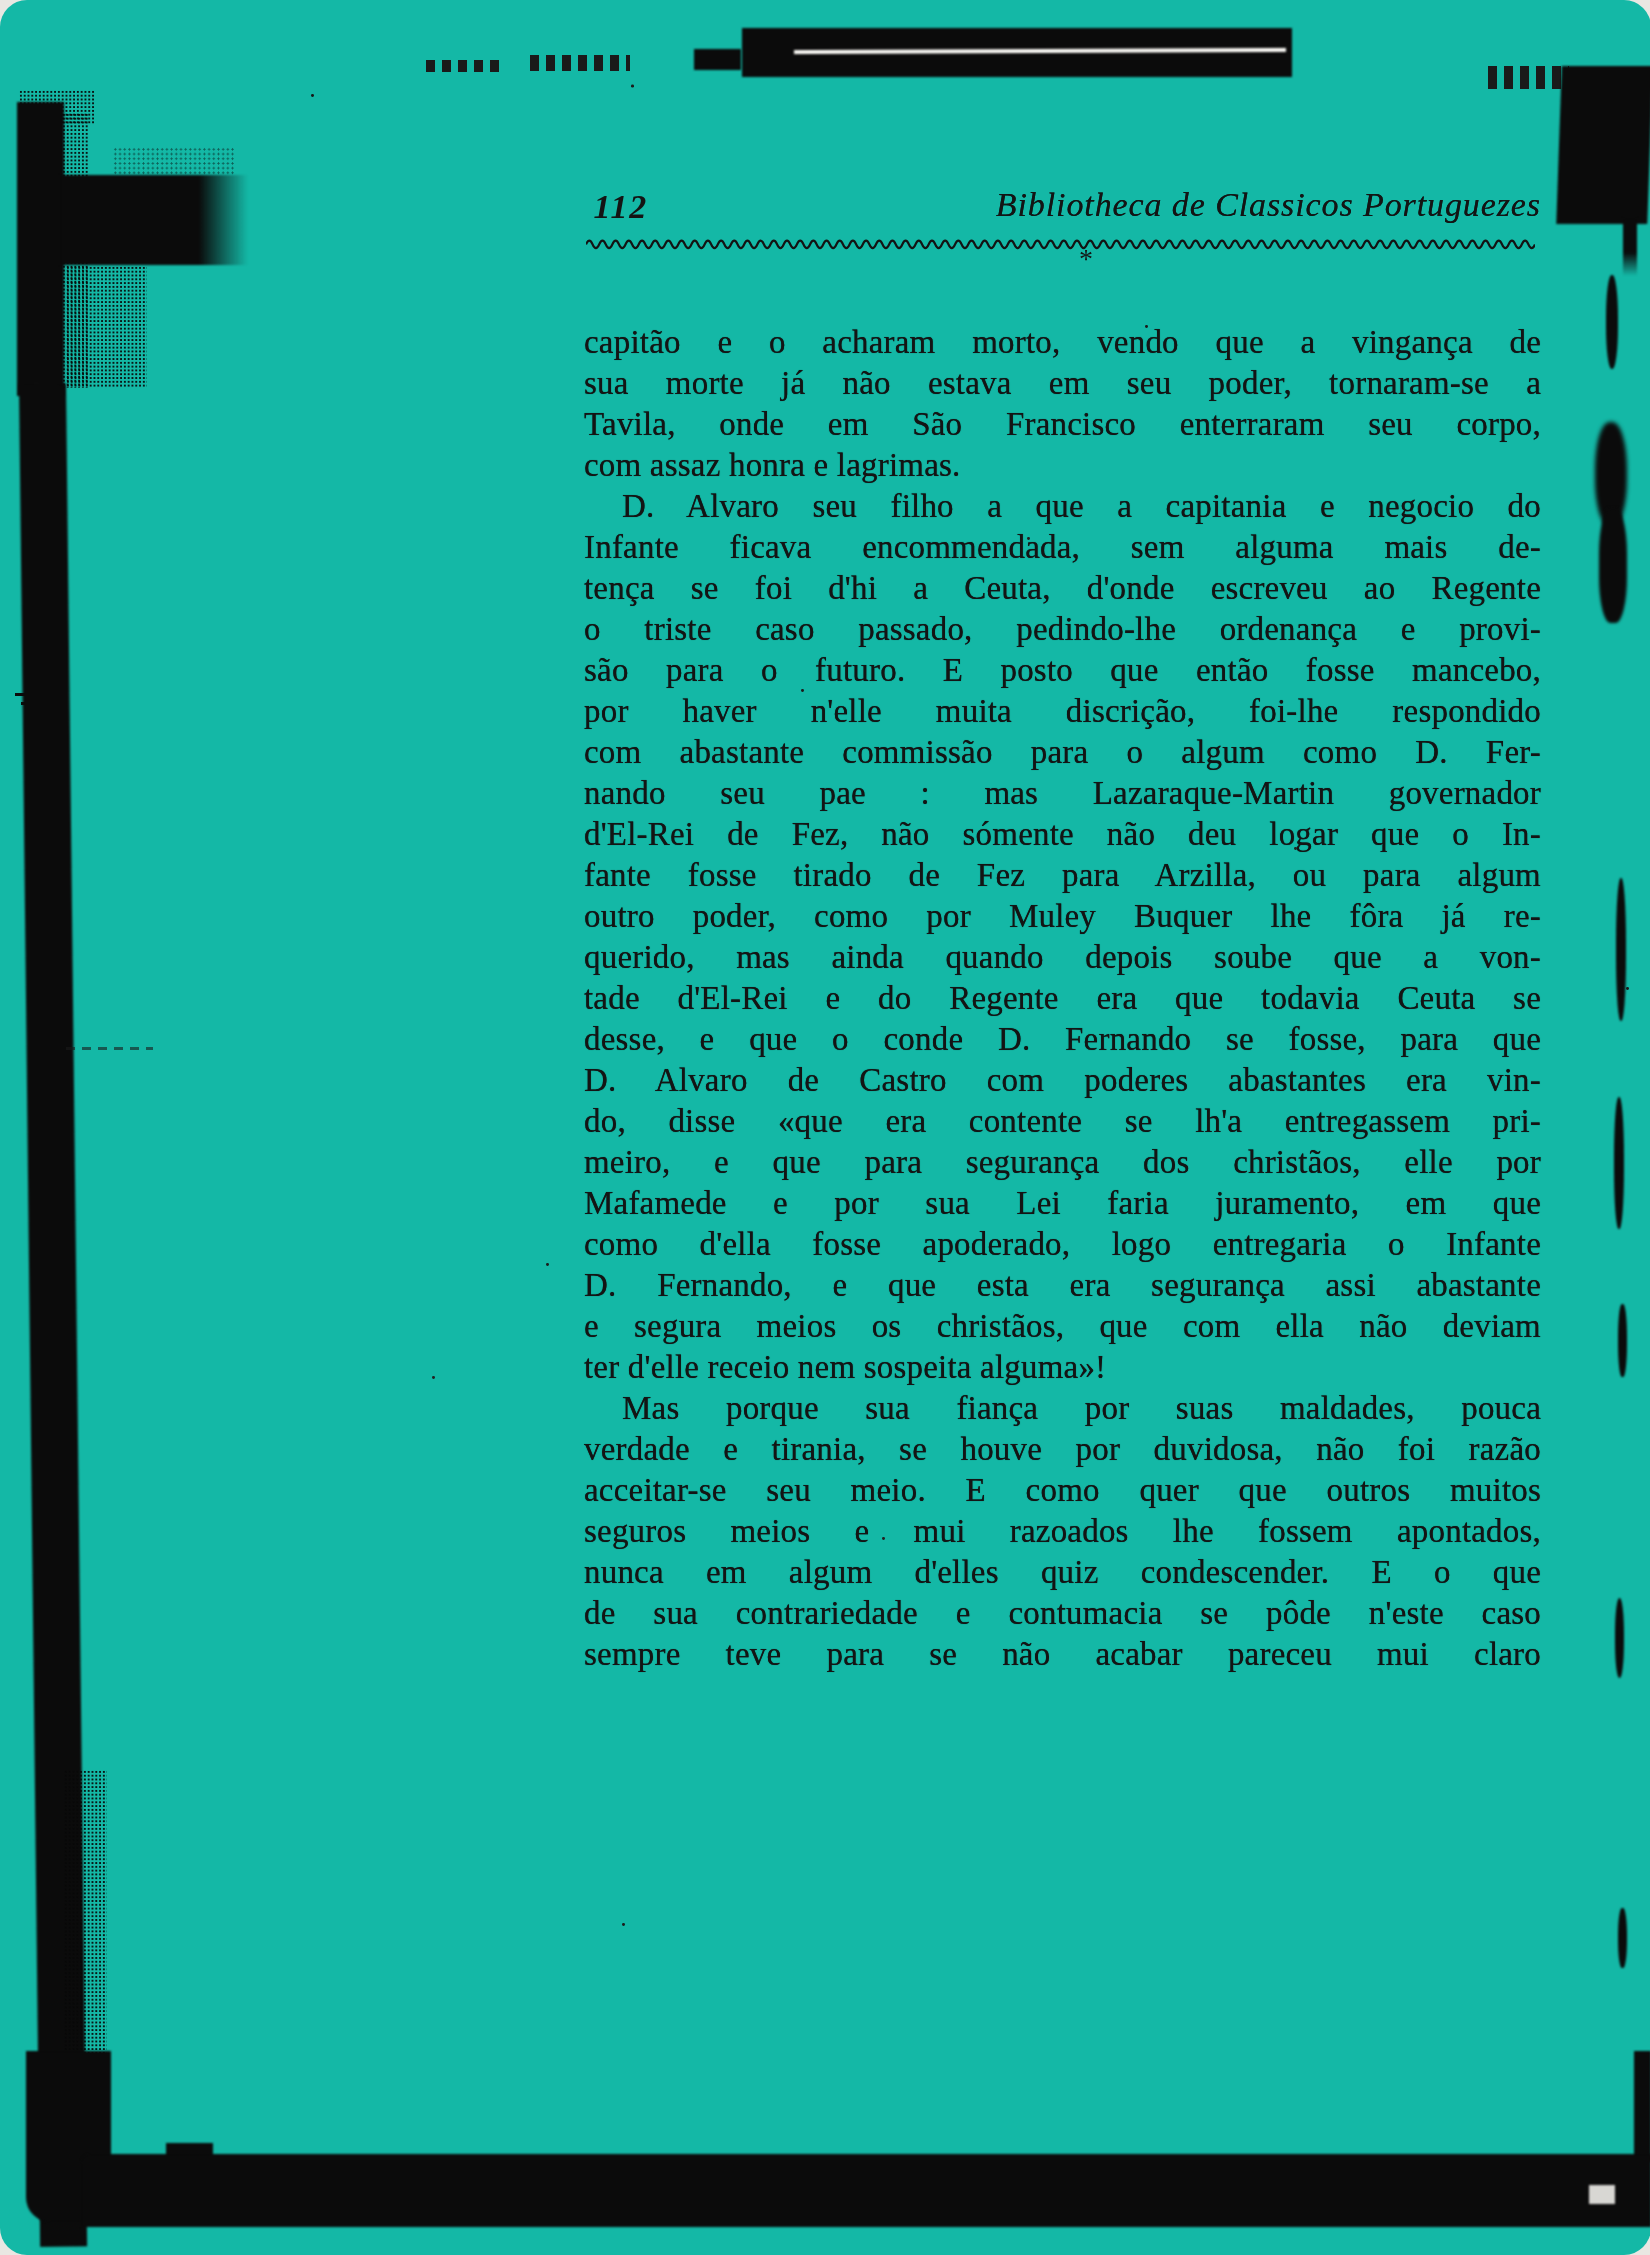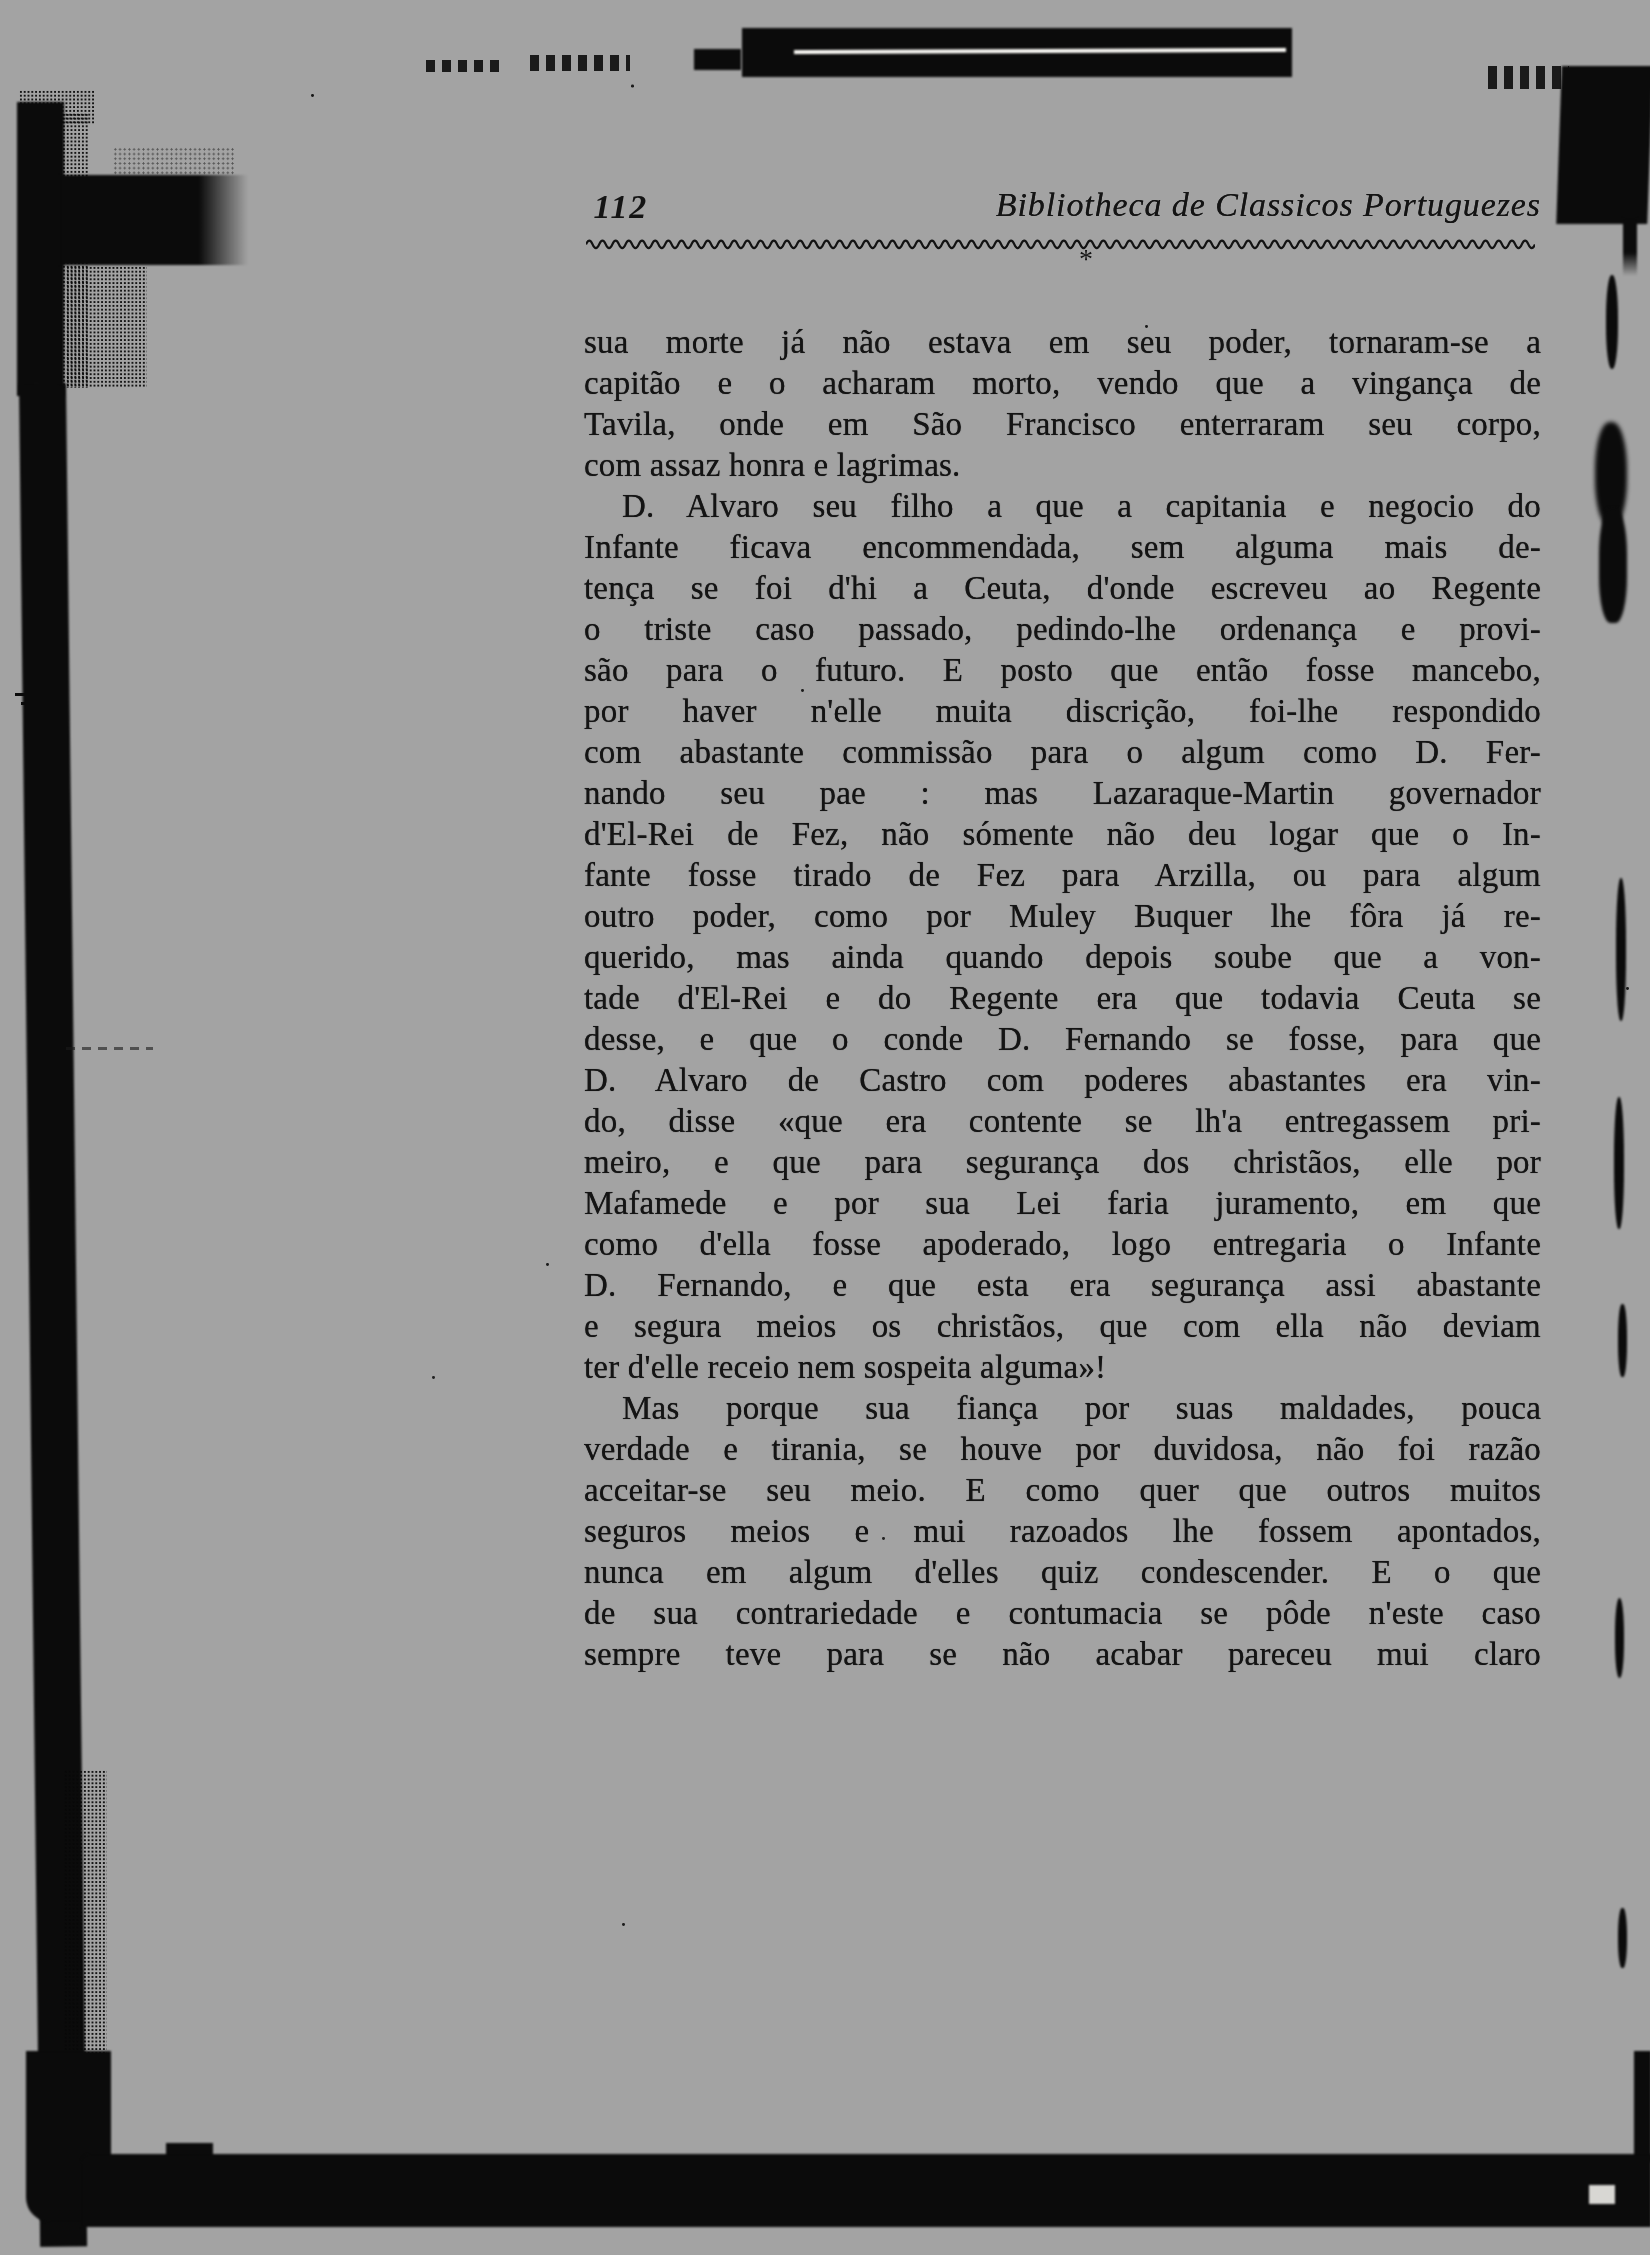--- a/index.html
+++ b/index.html
@@ -1,17 +1,17 @@
 <!DOCTYPE html>
 <html style="font-size:15px"><head>
 <meta charset="utf-8">
 <style>
   html,body{margin:0;padding:0;background:#e9e7e2;}
-  #page{position:relative;width:1651px;height:2255px;background:#a3a3a3;overflow:hidden;
-        font-family:"Liberation Serif","DejaVu Serif",serif;color:#141414;}
+  #page{position:relative;width:1651px;height:2255px;background:#14b8a6;overflow:hidden;
+        font-family:"Liberation Serif","DejaVu Serif",serif;color:#141414;border-radius:27px;}
   
   #header{position:absolute;left:584px;top:186px;width:957px;height:43px;}
   #page-number{position:absolute;left:9.4px;top:1.9px;font-style:italic;font-weight:700;
                font-size:34px;letter-spacing:1.9px;}
   #running-title{width:100%;text-align:right;font-style:italic;font-size:34px;
                  letter-spacing:0.9px;text-shadow:0 0 0.6px rgba(0,0,0,.8);}
   #wavy-rule{position:absolute;left:586px;top:233px;width:949px;height:19px;}
   #ornament{position:absolute;left:1079px;top:245px;font-size:28px;line-height:28px;
             filter:blur(0.4px);}
   
@@ -48,22 +48,22 @@
     <div id="running-title">Bibliotheca de Classicos Portuguezes</div>
   </div>
 
   <svg id="wavy-rule" viewBox="0 0 1008 20" preserveAspectRatio="none">
     <path fill="none" stroke="#131313" stroke-width="2.4" d="M0 12 q3.5 -8 7 0 q3.5 8 7 0 q3.5 -8 7 0 q3.5 8 7 0 q3.5 -8 7 0 q3.5 8 7 0 q3.5 -8 7 0 q3.5 8 7 0 q3.5 -8 7 0 q3.5 8 7 0 q3.5 -8 7 0 q3.5 8 7 0 q3.5 -8 7 0 q3.5 8 7 0 q3.5 -8 7 0 q3.5 8 7 0 q3.5 -8 7 0 q3.5 8 7 0 q3.5 -8 7 0 q3.5 8 7 0 q3.5 -8 7 0 q3.5 8 7 0 q3.5 -8 7 0 q3.5 8 7 0 q3.5 -8 7 0 q3.5 8 7 0 q3.5 -8 7 0 q3.5 8 7 0 q3.5 -8 7 0 q3.5 8 7 0 q3.5 -8 7 0 q3.5 8 7 0 q3.5 -8 7 0 q3.5 8 7 0 q3.5 -8 7 0 q3.5 8 7 0 q3.5 -8 7 0 q3.5 8 7 0 q3.5 -8 7 0 q3.5 8 7 0 q3.5 -8 7 0 q3.5 8 7 0 q3.5 -8 7 0 q3.5 8 7 0 q3.5 -8 7 0 q3.5 8 7 0 q3.5 -8 7 0 q3.5 8 7 0 q3.5 -8 7 0 q3.5 8 7 0 q3.5 -8 7 0 q3.5 8 7 0 q3.5 -8 7 0 q3.5 8 7 0 q3.5 -8 7 0 q3.5 8 7 0 q3.5 -8 7 0 q3.5 8 7 0 q3.5 -8 7 0 q3.5 8 7 0 q3.5 -8 7 0 q3.5 8 7 0 q3.5 -8 7 0 q3.5 8 7 0 q3.5 -8 7 0 q3.5 8 7 0 q3.5 -8 7 0 q3.5 8 7 0 q3.5 -8 7 0 q3.5 8 7 0 q3.5 -8 7 0 q3.5 8 7 0 q3.5 -8 7 0 q3.5 8 7 0 q3.5 -8 7 0 q3.5 8 7 0 q3.5 -8 7 0 q3.5 8 7 0 q3.5 -8 7 0 q3.5 8 7 0 q3.5 -8 7 0 q3.5 8 7 0 q3.5 -8 7 0 q3.5 8 7 0 q3.5 -8 7 0 q3.5 8 7 0 q3.5 -8 7 0 q3.5 8 7 0 q3.5 -8 7 0 q3.5 8 7 0 q3.5 -8 7 0 q3.5 8 7 0 q3.5 -8 7 0 q3.5 8 7 0 q3.5 -8 7 0 q3.5 8 7 0 q3.5 -8 7 0 q3.5 8 7 0 q3.5 -8 7 0 q3.5 8 7 0 q3.5 -8 7 0 q3.5 8 7 0 q3.5 -8 7 0 q3.5 8 7 0 q3.5 -8 7 0 q3.5 8 7 0 q3.5 -8 7 0 q3.5 8 7 0 q3.5 -8 7 0 q3.5 8 7 0 q3.5 -8 7 0 q3.5 8 7 0 q3.5 -8 7 0 q3.5 8 7 0 q3.5 -8 7 0 q3.5 8 7 0 q3.5 -8 7 0 q3.5 8 7 0 q3.5 -8 7 0 q3.5 8 7 0 q3.5 -8 7 0 q3.5 8 7 0 q3.5 -8 7 0 q3.5 8 7 0 q3.5 -8 7 0 q3.5 8 7 0 q3.5 -8 7 0 q3.5 8 7 0 q3.5 -8 7 0 q3.5 8 7 0 q3.5 -8 7 0 q3.5 8 7 0 q3.5 -8 7 0 q3.5 8 7 0 q3.5 -8 7 0 q3.5 8 7 0 q3.5 -8 7 0 q3.5 8 7 0 q3.5 -8 7 0 q3.5 8 7 0 q3.5 -8 7 0 q3.5 8 7 0 q3.5 -8 7 0 q3.5 8 7 0"></path>
   </svg>
 
   <div id="ornament">*</div>
 
   <div id="body-text">
+    <div class="line">capitão e o acharam morto, vendo que a vingança de</div>
     <div class="line">sua morte já não estava em seu poder, tornaram-se a</div>
-    <div class="line">capitão e o acharam morto, vendo que a vingança de</div>
     <div class="line">Tavila, onde em São Francisco enterraram seu corpo,</div>
     <div class="line par-end">com assaz honra e lagrimas.</div>
     <div class="line indent">D. Alvaro seu filho a que a capitania e negocio do</div>
     <div class="line">Infante ficava encommendada, sem alguma mais de-</div>
     <div class="line">tença se foi d'hi a Ceuta, d'onde escreveu ao Regente</div>
     <div class="line">o triste caso passado, pedindo-lhe ordenança e provi-</div>
     <div class="line">são para o futuro. E posto que então fosse mancebo,</div>
     <div class="line">por haver n'elle muita discrição, foi-lhe respondido</div>
     <div class="line">com abastante commissão para o algum como D. Fer-</div>
     <div class="line">nando seu pae : mas Lazaraque-Martin governador</div>

